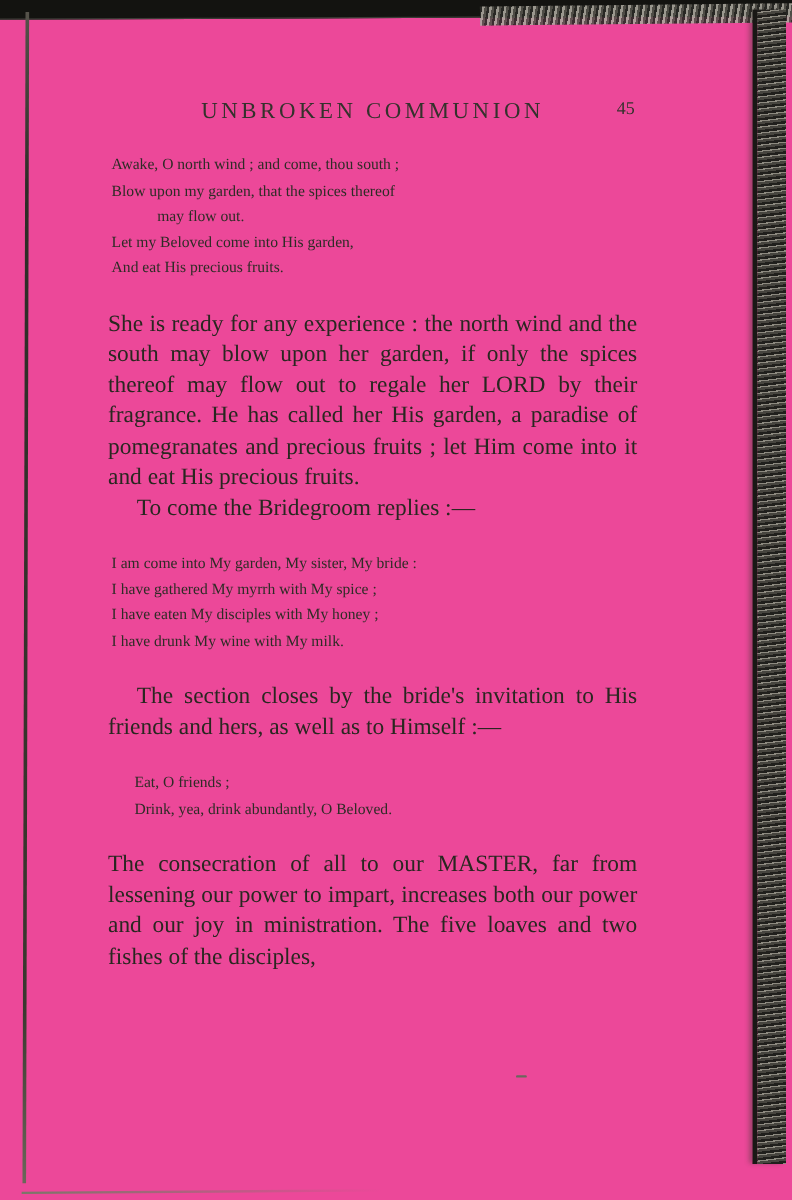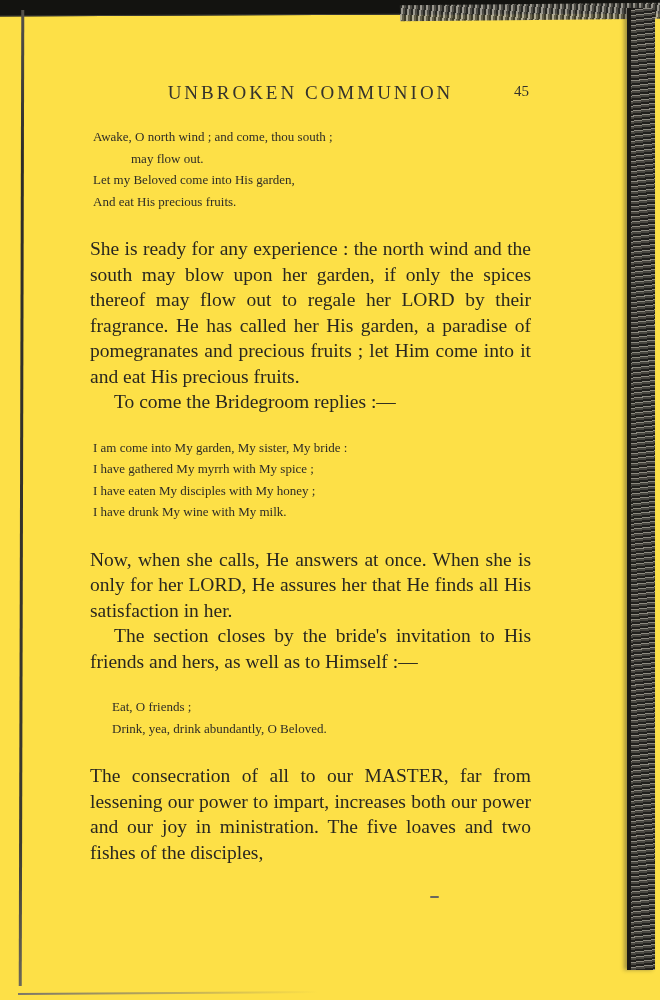--- a/index.html
+++ b/index.html
@@ -4,21 +4,21 @@
 <style>
   html, body {
     margin: 0;
     padding: 0;
     background: #e9e7e0;
   }
   .page {
     position: relative;
     width: 660px;
     height: 1000px;
-    background: #fde047;
+    background: #ec4899;
     overflow: hidden;
     font-family: "Liberation Serif", "DejaVu Serif", serif;
   }
   
   .top-band {
     position: absolute;
     top: -4px;
     left: -6px;
     width: 680px;
     height: 18px;
@@ -135,39 +135,39 @@
 
   <div class="content">
 
     <div class="running-header">
       <span>UNBROKEN COMMUNION</span>
       <span class="page-number">45</span>
     </div>
 
     <div class="poem">
       <div class="poem-line">Awake, O north wind ;  and come, thou south ;</div>
+      <div class="poem-line">Blow upon my garden, that the spices thereof</div>
       <div class="poem-line cont">may flow out.</div>
       <div class="poem-line">Let my Beloved come into His garden,</div>
       <div class="poem-line">And eat His precious fruits.</div>
     </div>
 
     <div class="body-block">
       <p class="para">She is ready for any experience :  the north wind and the south may blow upon her garden, if only the spices thereof may flow out to regale her LORD by their fragrance. He has called her His garden, a paradise of pomegranates and precious fruits ; let Him come into it and eat His precious fruits.</p>
       <p class="para indent">To come the Bridegroom replies :—</p>
     </div>
 
     <div class="poem">
       <div class="poem-line">I am come into My garden, My sister, My bride :</div>
       <div class="poem-line">I have gathered My myrrh with My spice ;</div>
       <div class="poem-line">I have eaten My disciples with My honey ;</div>
       <div class="poem-line">I have drunk My wine with My milk.</div>
     </div>
 
     <div class="body-block">
-      <p class="para">Now, when she calls, He answers at once. When she is only for her LORD, He assures her that He finds all His satisfaction in her.</p>
       <p class="para indent">The section closes by the bride's invitation to His friends and hers, as well as to Himself :—</p>
     </div>
 
     <div class="poem inset">
       <div class="poem-line">Eat, O friends ;</div>
       <div class="poem-line">Drink, yea, drink abundantly, O Beloved.</div>
     </div>
 
     <div class="body-block">
       <p class="para">The consecration of all to our MASTER, far from lessening our power to impart, increases both our power and our joy in ministration. The five loaves and two fishes of the disciples,</p>

